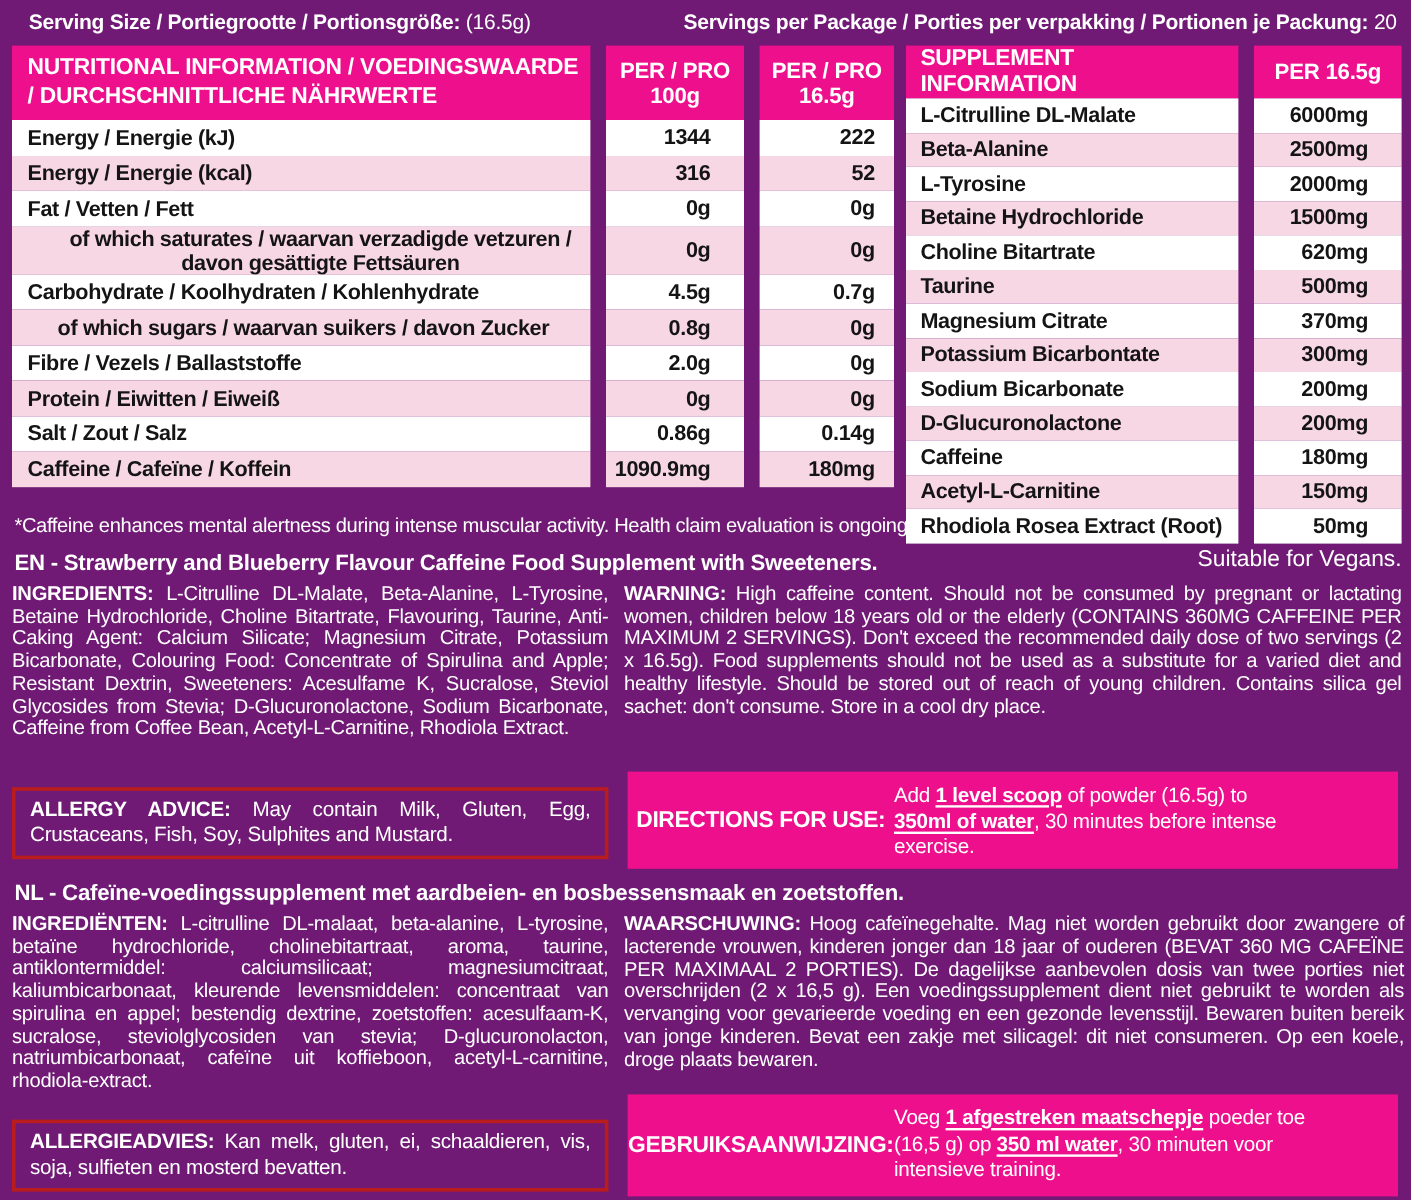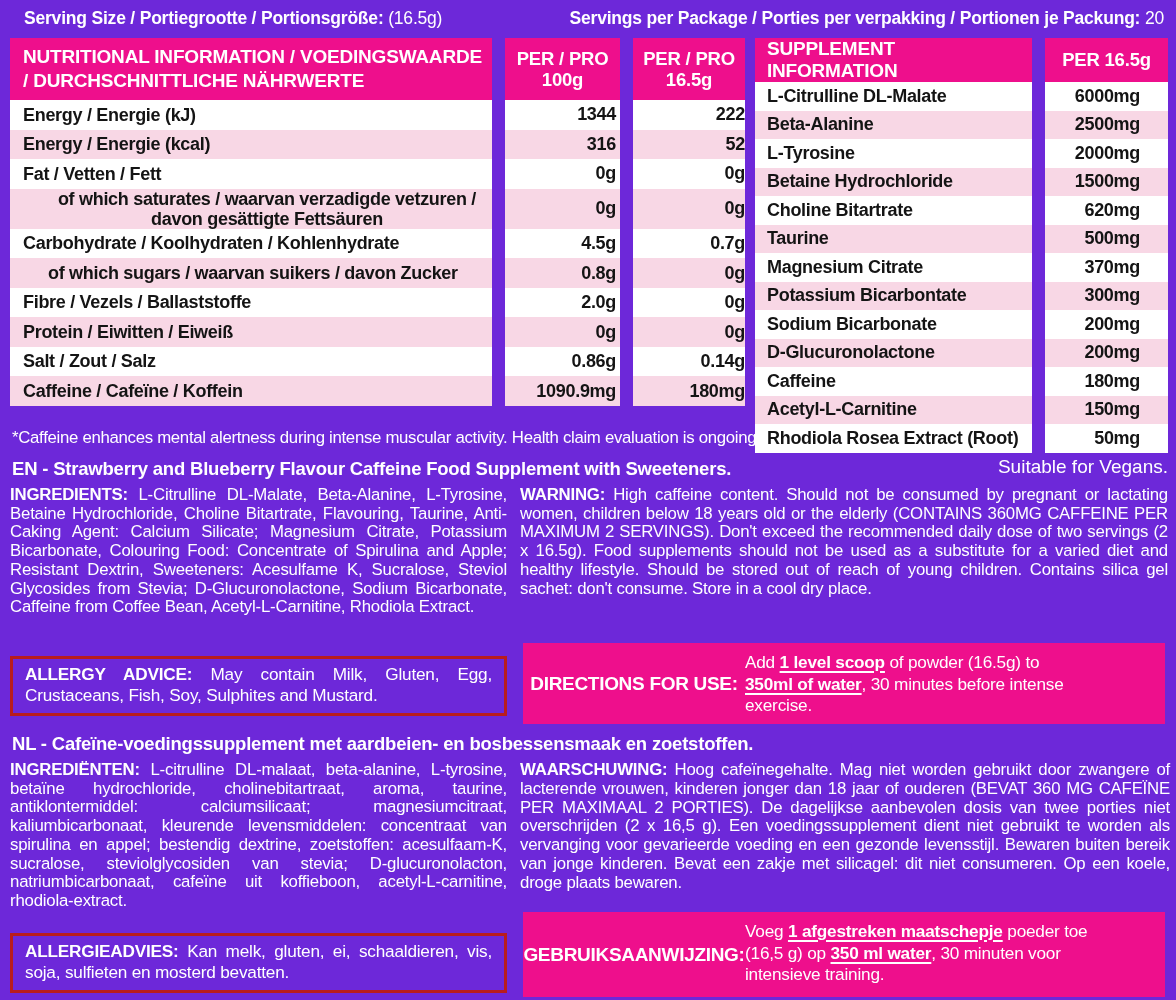--- a/index.html
+++ b/index.html
@@ -1,21 +1,21 @@
 <!DOCTYPE html>
 <html><head>
 <meta charset="utf-8">
 <style>
   * { margin: 0; padding: 0; box-sizing: border-box; }
   html, body { background: #9ab; }
   .page {
     position: relative;
     width: 1176px;
     height: 1000px;
-    background: #6d28d9;
+    background: #701a75;
     font-family: "Liberation Sans", sans-serif;
     color: #fff;
     overflow: hidden;
   }
   .b { font-weight: bold; }
   
   .topbar-left, .topbar-right {
     position: absolute; top: 8px;
     font-size: 17.5px; letter-spacing: -0.2px; white-space: nowrap;
   }
@@ -27,22 +27,22 @@
   .cell { display: flex; align-items: center; }
   .thead .cell { background: #EE0F8C; color: #fff; }
   .tbody .trow:nth-child(odd) .cell { background: #ffffff; }
   .tbody .trow:nth-child(even) .cell { background: #F8D7E5; }
   .tbody .cell { color: #141414; font-weight: bold; font-size: 18px; letter-spacing: -0.3px; }
   .hcell { white-space: pre-line; justify-content: center; text-align: center;
            font-weight: bold; font-size: 18.5px; line-height: 1.15; letter-spacing: -0.2px; }
   
   .nutri { left: 10px; top: 38px; width: 735px; }
   .nutri .c-lbl { flex: 1 1 auto; padding-left: 13px; padding-right: 6px; }
-  .nutri .c-v1 { flex: 0 0 115px; justify-content: flex-end; padding-right: 4px; }
-  .nutri .c-v2 { flex: 0 0 112px; justify-content: flex-end; }
+  .nutri .c-v1 { flex: 0 0 115px; justify-content: flex-end; padding-right: 28px; }
+  .nutri .c-v2 { flex: 0 0 112px; justify-content: flex-end; padding-right: 16px; }
   .nutri .thead { min-height: 62px; }
   .nutri .thead .c-lbl { font-weight: bold; font-size: 19px; line-height: 1.25;
                          letter-spacing: -0.2px; text-transform: uppercase; }
   .nutri .thead .c-v1, .nutri .thead .c-v2 { justify-content: center; padding: 0; }
   .nutri .trow { min-height: 29.5px; text-align: center; }
   .nutri .trow .c-lbl.indent { padding-left: 38px; }
   .nutri .trow .c-lbl { line-height: 1.12; }
   .footnote { position: absolute; left: 12px; top: 428px; width: 740px;
               font-size: 16.8px; letter-spacing: -0.3px; white-space: nowrap; }
   

